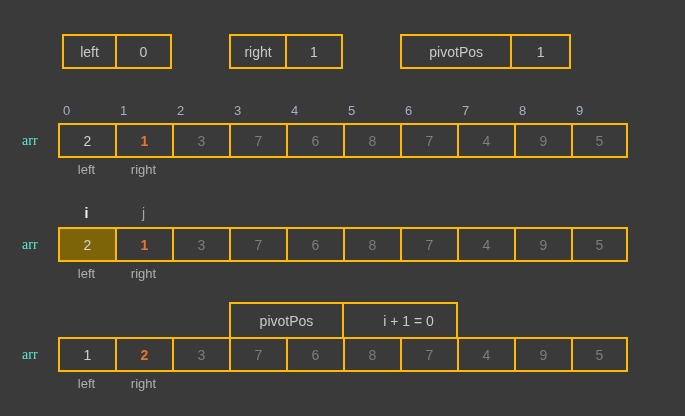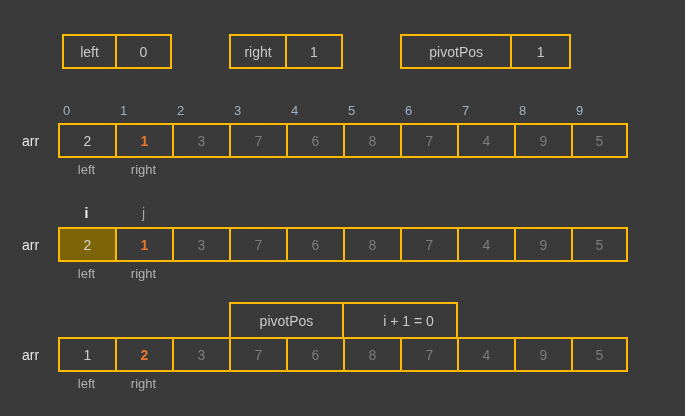--- a/index.html
+++ b/index.html
@@ -67,21 +67,22 @@
   
   .arr-label {
     position: absolute;
     left: 22px;
     width: 30px;
     height: 35px;
     display: flex;
     align-items: center;
     justify-content: flex-start;
     font-size: 14px;
-    color: #e5e5e5;
+    color: #5eead4;
+    font-family: Liberation Serif, serif;
   }
 
   
   .idx-row {
     position: absolute;
     left: 58px;
     width: 570px;
     height: 16px;
     display: flex;
   }

